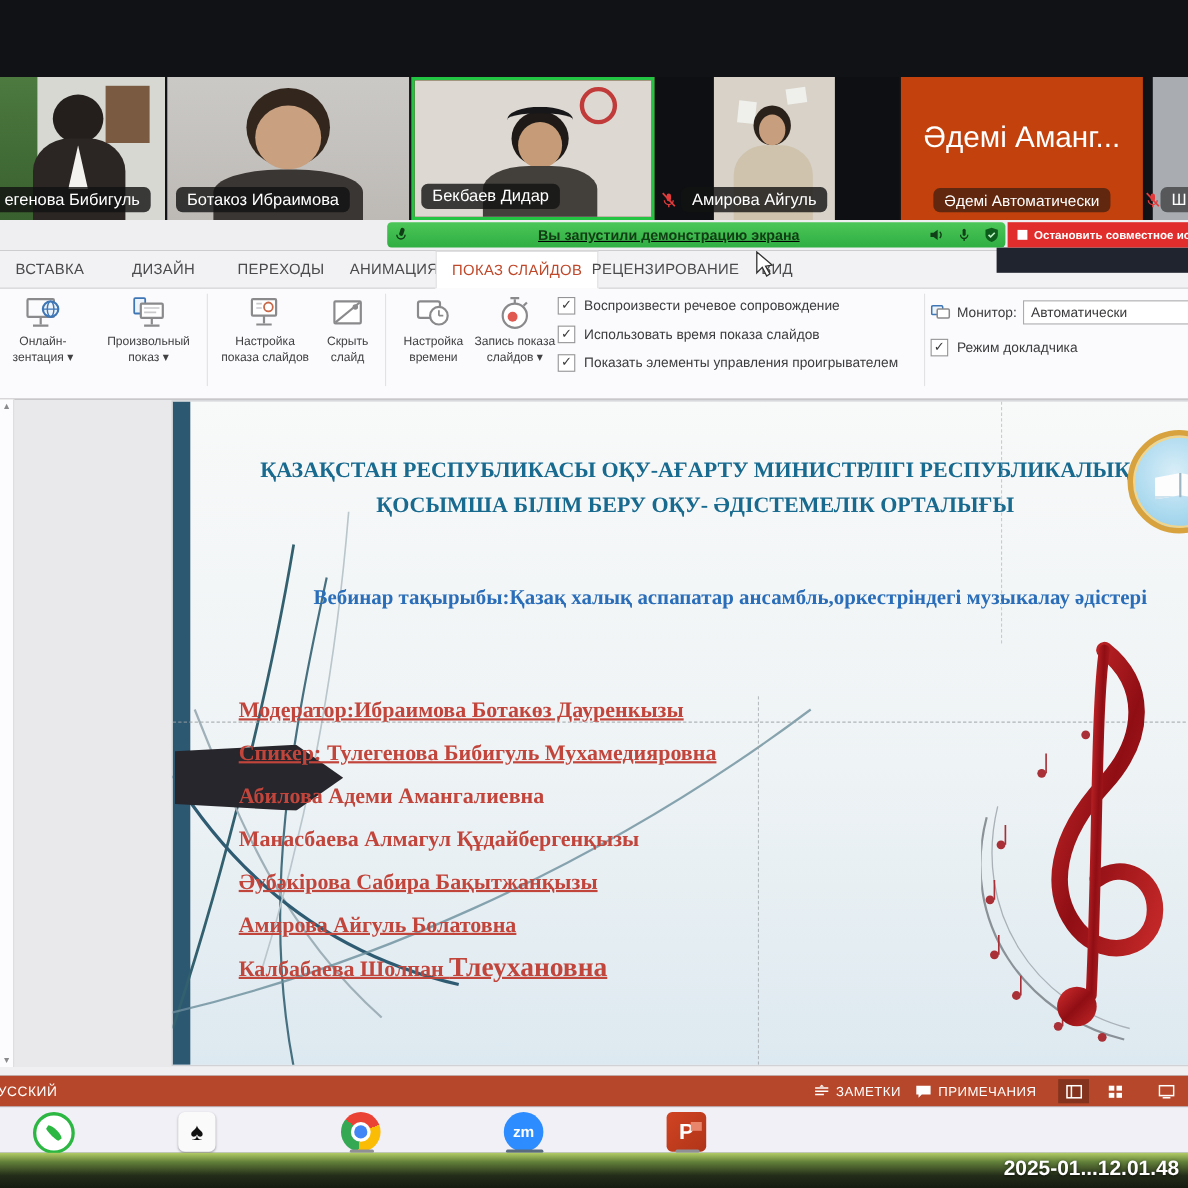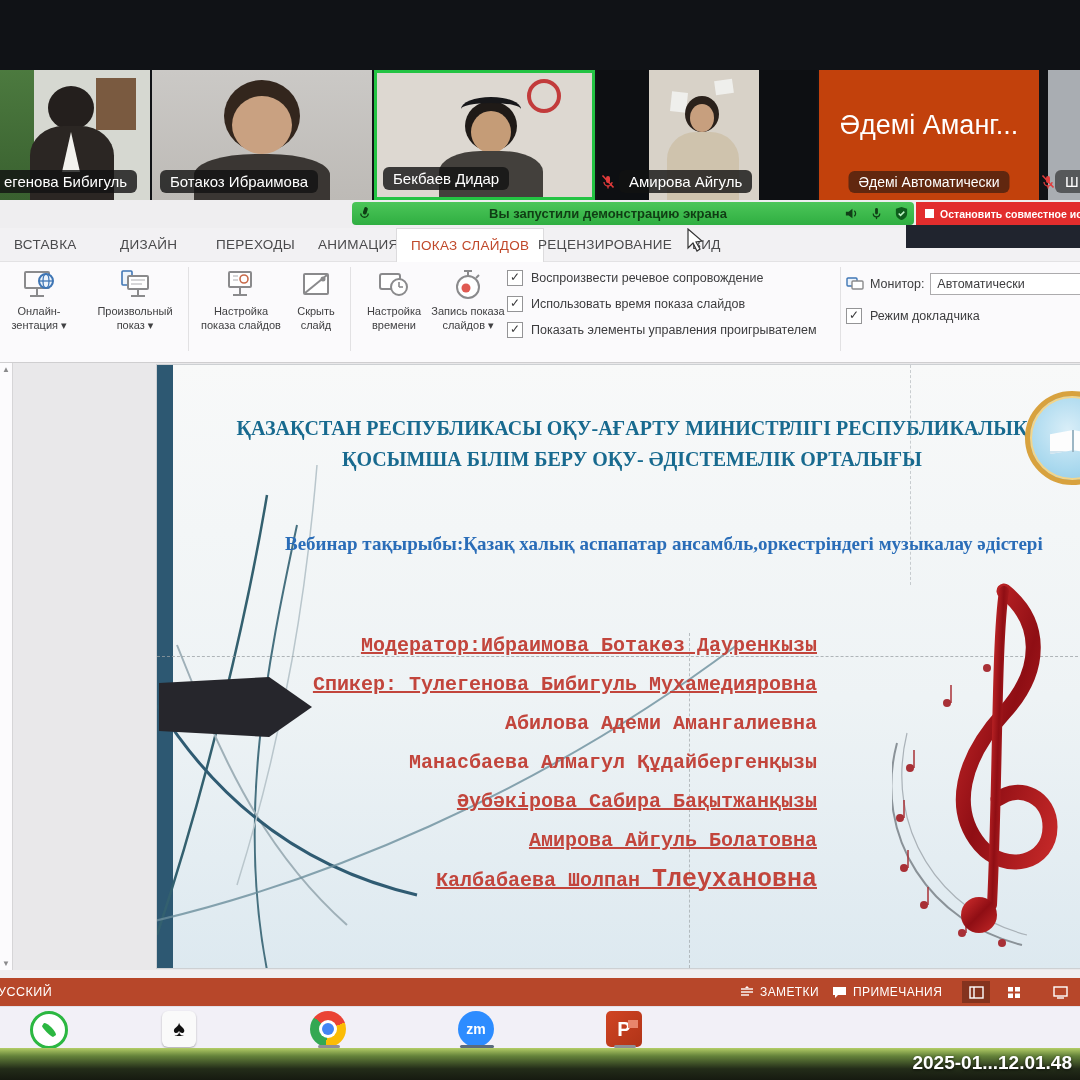--- a/index.html
+++ b/index.html
@@ -12,21 +12,21 @@
   .tag{position:absolute;bottom:7px;background:rgba(18,18,18,.8);color:#fff;font-size:15px;
        padding:3px 10px;border-radius:6px;white-space:nowrap;z-index:5;}
   .novideo-name{position:absolute;top:40px;width:100%;text-align:center;color:#fff;font-size:27px;z-index:4;}
   .mute{position:absolute;bottom:10px;width:16px;height:16px;z-index:6;}
   .abs{position:absolute;}
   
   .head{border-radius:50%;}
   
   .ppt-top{position:absolute;left:0;top:200px;width:1080px;height:28px;background:#efeef0;}
   .share-pill{position:absolute;left:352px;top:202px;width:562px;height:23px;border-radius:4px;
-              background:linear-gradient(#4cc659,#2fae41);display:flex;align-items:center;z-index:8;}
+              background:linear-gradient(#4cc659,#2fae41);display:flex;align-items:center;z-index:8;text-decoration:underline;}
   .share-pill .msg{flex:1;text-align:center;font-size:13px;font-weight:bold;color:#103d14;}
   .pill-ic{width:15px;height:15px;margin:0 5px;}
   .stop-btn{position:absolute;left:916px;top:202px;width:164px;height:23px;background:#e22d2d;color:#fff;
             display:flex;align-items:center;font-size:10.5px;font-weight:bold;white-space:nowrap;overflow:hidden;z-index:8;}
   .stop-sq{width:9px;height:9px;background:#fff;margin:0 6px 0 9px;flex:none;}
   .dark-box{position:absolute;left:906px;top:225px;width:174px;height:23px;background:#20242e;z-index:7;}
   
   .tab-row{position:absolute;left:0;top:228px;width:1080px;height:34px;background:#f2f1f3;
            border-bottom:1px solid #e3e2e4;box-sizing:border-box;}
   .tab{position:absolute;top:0;height:34px;line-height:34px;font-size:13.5px;color:#4a4a4c;letter-spacing:.3px;}
@@ -61,22 +61,22 @@
           background:radial-gradient(circle at 45% 40%,#d9eef8 0%,#a8d8ee 60%,#8cc3e0 100%);
           border:5px solid #d8a23e;box-shadow:inset 0 0 0 2px #f3d58a;box-sizing:border-box;}
   .book{position:absolute;left:20px;top:34px;width:46px;height:24px;background:#fdfdfd;
         clip-path:polygon(0 18%,50% 0,100% 18%,100% 100%,50% 84%,0 100%);box-shadow:inset 0 -3px 0 #cfe3ee;}
   .book-line{position:absolute;left:42px;top:34px;width:2px;height:22px;background:#9db6c4;}
   .slide-topic{position:absolute;left:128px;top:168px;width:900px;white-space:nowrap;
                font-family:"Liberation Serif",serif;font-weight:bold;font-size:19px;color:#2a6db8;}
   .guide-h{position:absolute;left:0;top:291px;width:100%;border-top:1.5px dashed #9aa0a4;opacity:.75;}
   .guide-v1{position:absolute;left:532px;top:268px;height:335px;border-left:1.5px dashed #9aa0a4;opacity:.65;}
   .guide-v2{position:absolute;left:753px;top:0;height:220px;border-left:1.5px dashed #aab0b4;opacity:.6;}
-  .names{position:absolute;left:60px;top:268px;width:600px;text-align:right;
-         font-family:Liberation Mono, monospace;font-weight:bold;font-size:20px;color:#c2453c;}
+  .names{position:absolute;left:60px;top:268px;width:600px;text-align:left;
+         font-family:Liberation Serif, serif;font-weight:bold;font-size:20px;color:#c2453c;}
   .nline{line-height:26px;margin-bottom:13px;}
   .nline.u{text-decoration:underline;text-decoration-color:#c2453c;}
   .nline .big{font-size:25px;}
   .black-arrow{position:absolute;left:2px;top:312px;width:153px;height:60px;background:#26262c;
                clip-path:polygon(0 10%,72% 0,100% 50%,72% 100%,0 90%);}
   
   .scroll-strip{position:absolute;left:0;top:970px;width:1080px;height:8px;background:#f0eff1;}
   .status{position:absolute;left:0;top:978px;width:1080px;height:28px;background:#b7472a;color:#fff;text-align:right;}
   .status .lang{position:absolute;left:-2px;top:7px;font-size:12.5px;letter-spacing:.5px;}
   .sb-item{position:absolute;top:0;height:28px;display:flex;align-items:center;gap:6px;font-size:12px;letter-spacing:.4px;}

